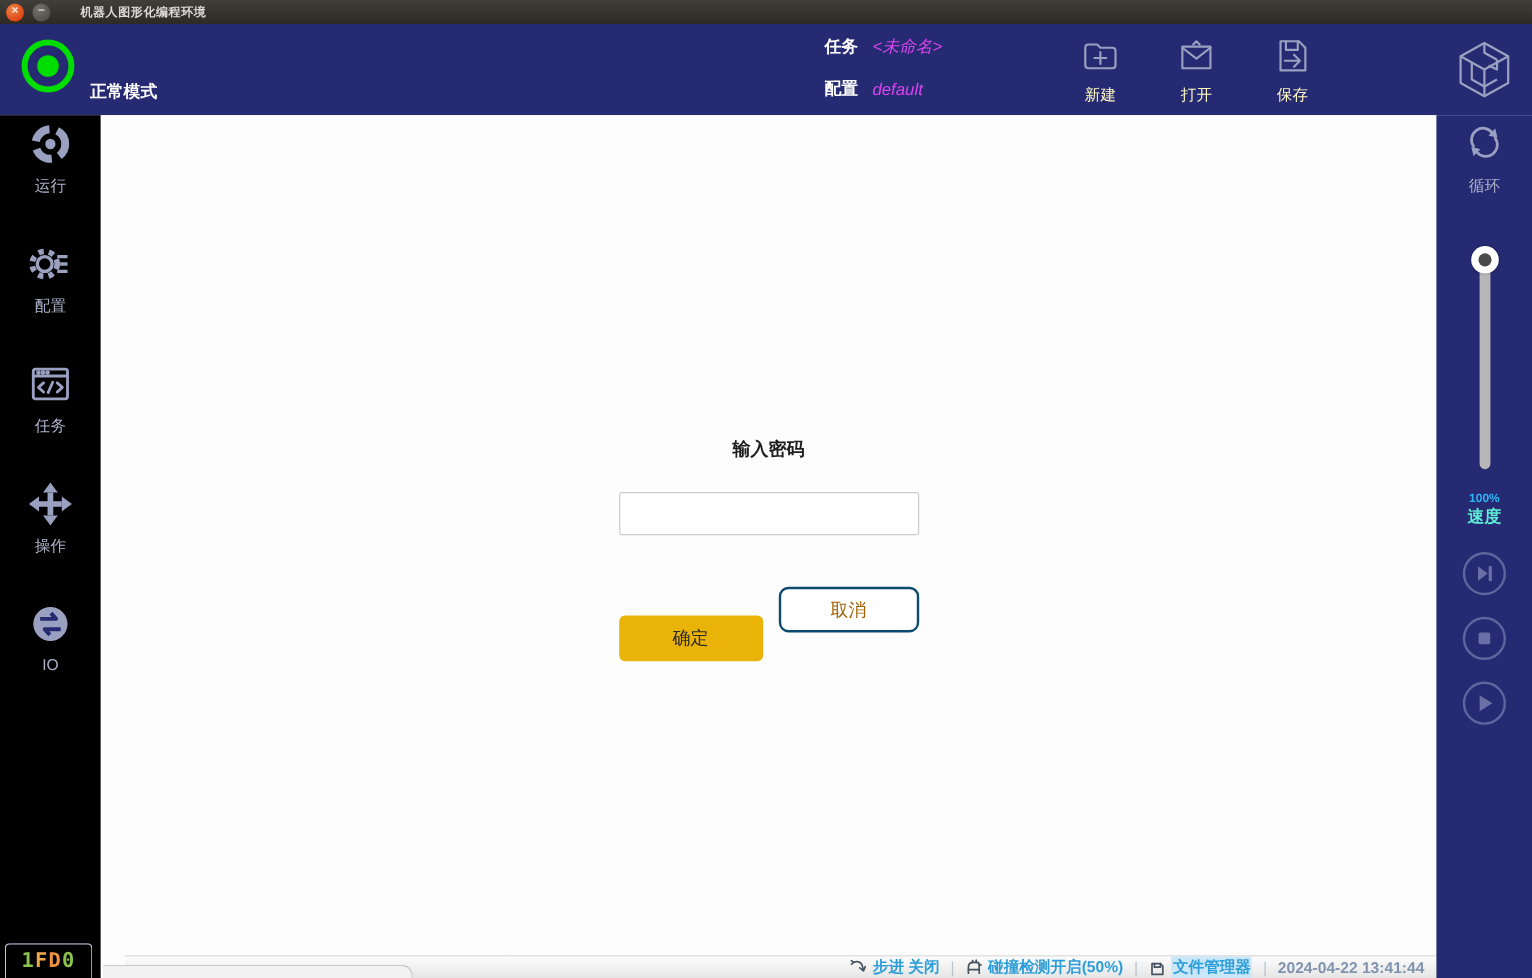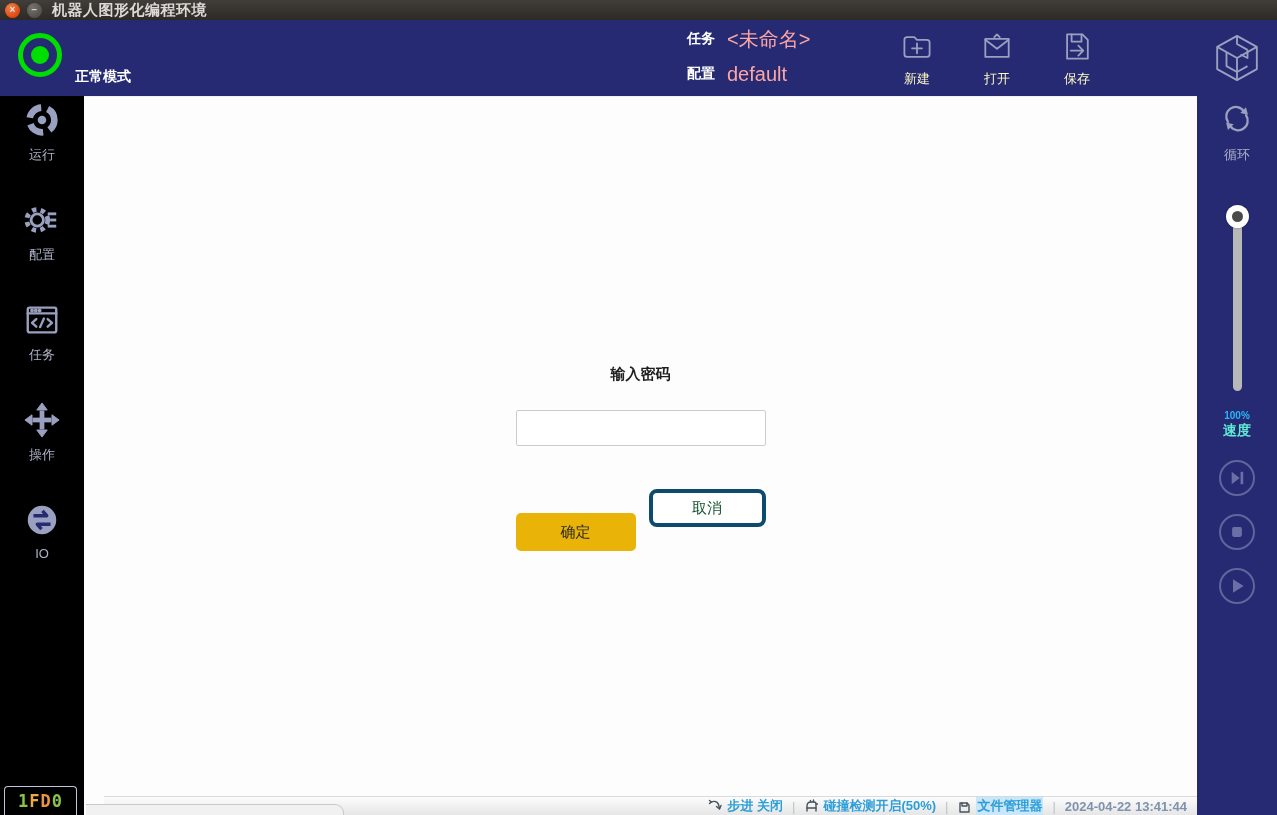--- a/index.html
+++ b/index.html
@@ -7,32 +7,32 @@
   body { font-family:"Liberation Sans","DejaVu Sans",sans-serif; background:#fdfdfe; position:relative; }
 
   
   .titlebar { position:absolute; top:0; left:0; right:0; height:20px;
     background:linear-gradient(#413e39,#2d2a26); display:flex; align-items:center;
     padding-left:5px; gap:7px; }
   .tb-btn { width:15px; height:15px; border-radius:50%; display:flex; align-items:center;
     justify-content:center; font-size:10px; line-height:1; cursor:default; }
   .tb-close { background:radial-gradient(circle at 35% 30%, #f28048, #dd4814 70%); color:#f3e3da; font-weight:bold; }
   .tb-min { background:radial-gradient(circle at 35% 30%, #75716c, #55524d 70%); color:#d6d3cf; font-weight:bold; }
-  .tb-title { color:#dcdad7; font-weight:bold; font-size:15px; margin-left:3px; letter-spacing:.5px; }
+  .tb-title { color:#dcdad7; font-weight:bold; font-size:10px; margin-left:18px; letter-spacing:.5px; }
 
   
   .header { position:absolute; top:20px; left:0; right:0; height:76px; background:#262a72; }
   .mode-ring { position:absolute; left:18px; top:13px; width:44px; height:44px;
     border:5px solid #00dd00; border-radius:50%; display:flex; align-items:center; justify-content:center; }
   .mode-dot { width:18px; height:18px; border-radius:50%; background:#00dd00; }
   .mode-label { position:absolute; left:75px; top:48px; color:#ffffff; font-weight:bold; font-size:14px; }
   .task-config { position:absolute; left:687px; top:11px; }
   .tc-row { display:flex; gap:12px; height:16px; margin-bottom:19px; align-items:center; }
   .tc-label { color:#fff; font-weight:bold; font-size:14px; }
-  .tc-value { color:#fca5a5; font-size:20px; }
+  .tc-value { color:#d946ef; font-size:14px;font-style:italic; }
   .header-actions { position:absolute; left:877px; top:9px; display:flex; }
   .action { width:80px; display:flex; flex-direction:column; align-items:center; gap:5px; cursor:pointer; }
   .action .lbl { font-size:13px; color:#fef9c3; }
   .hdr-icon { stroke:#9aa0bf; fill:none; stroke-width:2; stroke-linejoin:round; stroke-linecap:round; }
   .logo { position:absolute; right:12px; top:10px; }
 
   
   .sidebar-left { position:absolute; top:96px; left:0; width:84px; bottom:0; background:#000000; }
   .nav-item { position:absolute; left:0; width:100%; height:76px; display:flex; flex-direction:column;
     align-items:center; justify-content:flex-start; gap:7px; cursor:pointer; }
@@ -63,22 +63,22 @@
 
   
   .main { position:absolute; top:96px; left:84px; right:80px; bottom:0; background:#fdfdfe; border-top:1px solid #f2f2f4; }
   .pw-dialog { position:absolute; top:268px; left:50%; margin-left:-125px; width:250px; text-align:center; }
   .pw-title { font-size:15px; font-weight:bold; color:#1f1f1f; }
   .pw-input { margin-top:26px; width:100%; height:36px; border:1px solid #cccccc; border-radius:2px;
     background:#fff; padding:0 8px; font-size:14px; }
   .pw-buttons { margin-top:43px; display:flex; justify-content:space-between; }
   .btn-ok { width:120px; height:38px; background:#eab308; border:none; border-radius:5px;
     font-size:15px; color:#2a2a2a; cursor:pointer; font-family:inherit;margin-top:24px; }
-  .btn-cancel { width:117px; height:38px; background:#ffffff; border:4px solid #0c4a6e; border-radius:8px;
-    font-size:15px; color:#14532d; cursor:pointer; font-family:Liberation Sans, sans-serif; }
+  .btn-cancel { width:117px; height:38px; background:#ffffff; border:2px solid #0c4a6e; border-radius:8px;
+    font-size:15px; color:#a16207; cursor:pointer; font-family:Liberation Sans, sans-serif; }
 
   
   .statusbar { position:absolute; left:0; right:0; bottom:0; height:19px;
     background:linear-gradient(#fcfcfc,#e6e6e6); border-top:1px solid #dadada;
     display:flex; align-items:center; justify-content:flex-end; gap:9px; padding-right:10px;
     font-size:13px; font-weight:bold;margin-left:20px; }
   .sb-item { display:flex; align-items:center; gap:4px; color:#2d9ed8; cursor:pointer; white-space:nowrap; }
   .sb-sep { color:#b9c4cd; font-weight:normal; }
   .sb-highlight { background:#c9e7f8; padding:0 1px; }
   .sb-time { color:#7e93ad; }

